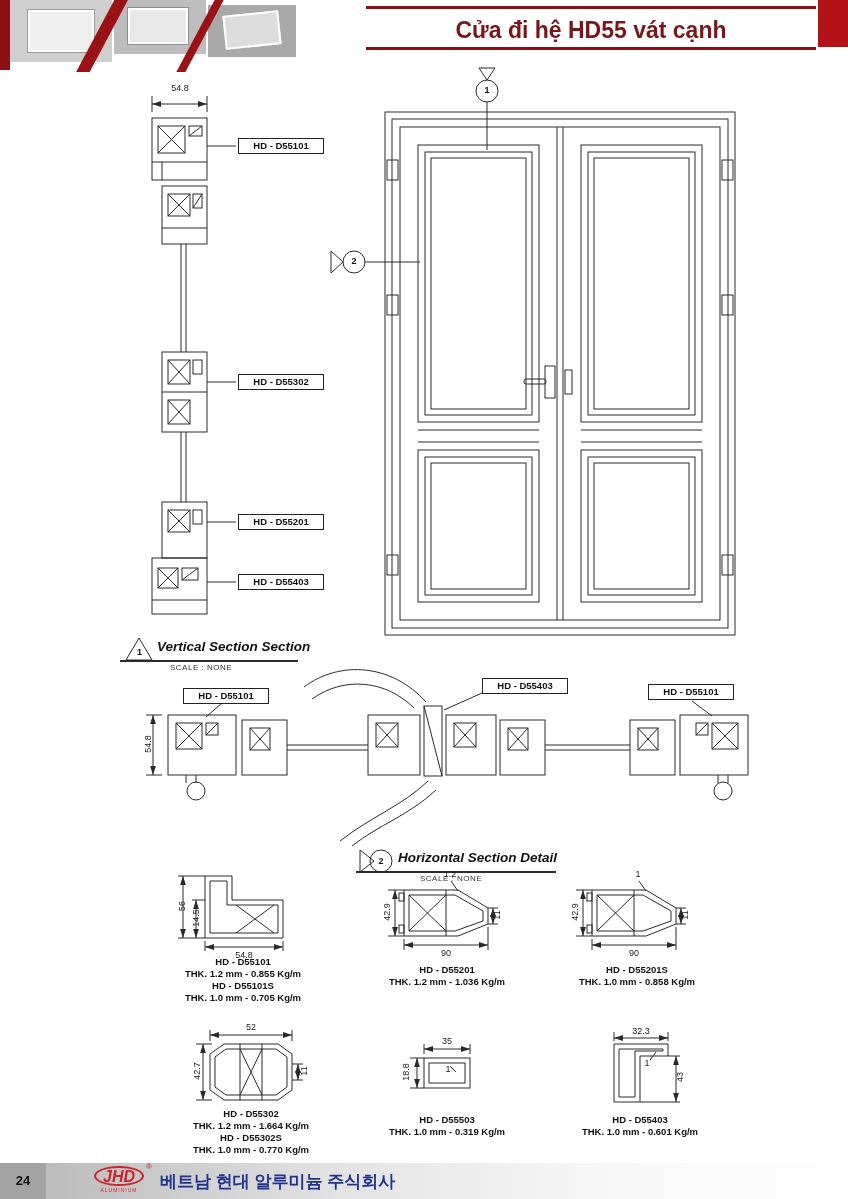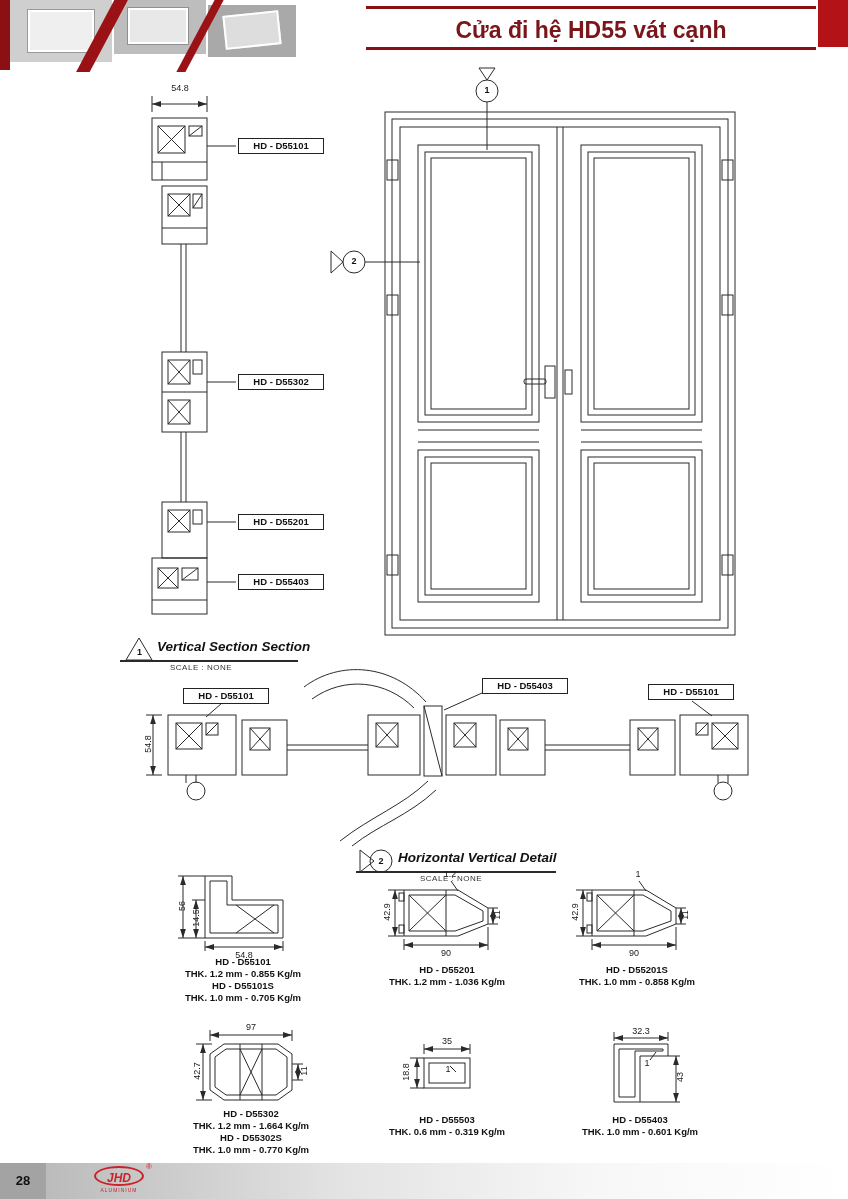--- a/index.html
+++ b/index.html
@@ -362,21 +362,21 @@
   <div class="sec-title" style="left:157px;top:639px;">Vertical Section Section</div>
   <div class="sec-scale" style="left:170px;top:663px;">SCALE : NONE</div>
 
   <div class="dim rot" style="left:128px;top:739px;width:40px;">54.8</div>
 
   <div class="lblbox" style="left:183px;top:688px;">HD - D55101</div>
   <div class="lblbox" style="left:482px;top:678px;">HD - D55403</div>
   <div class="lblbox" style="left:648px;top:684px;">HD - D55101</div>
 
   <div class="mknum" style="left:375px;top:856px;width:12px;">2</div>
-  <div class="sec-title" style="left:398px;top:850px;">Horizontal Vertical Detail</div>
+  <div class="sec-title" style="left:398px;top:850px;">Horizontal Section Detail</div>
   <div class="sec-scale" style="left:420px;top:874px;">SCALE : NONE</div>
 
   <div class="dim rot" style="left:164px;top:901px;width:36px;">56</div>
   <div class="dim rot" style="left:178px;top:913px;width:36px;">14.5</div>
   <div class="dim" style="left:224px;top:950px;width:40px;">54.8</div>
   <div class="pblock" style="left:184px;top:956px;width:118px;">
     <div>HD - D55101</div>
     <div>THK. 1.2 mm - 0.855 Kg/m</div>
     <div>HD - D55101S</div>
     <div>THK. 1.0 mm - 0.705 Kg/m</div>
@@ -393,50 +393,51 @@
 
   <div class="dim rot" style="left:555px;top:907px;width:40px;">42.9</div>
   <div class="dim" style="left:627px;top:869px;width:22px;">1</div>
   <div class="dim rot" style="left:675px;top:910px;width:20px;">11</div>
   <div class="dim" style="left:614px;top:948px;width:40px;">90</div>
   <div class="pblock" style="left:576px;top:964px;width:122px;">
     <div>HD - D55201S</div>
     <div>THK. 1.0 mm - 0.858 Kg/m</div>
   </div>
 
-  <div class="dim" style="left:231px;top:1022px;width:40px;">97</div>
+  <div class="dim" style="left:231px;top:1022px;width:40px;">52</div>
   <div class="dim rot" style="left:177px;top:1066px;width:40px;">42.7</div>
   <div class="dim rot" style="left:294px;top:1066px;width:20px;">11</div>
   <div class="pblock" style="left:192px;top:1108px;width:118px;">
     <div>HD - D55302</div>
     <div>THK. 1.2 mm - 1.664 Kg/m</div>
     <div>HD - D55302S</div>
     <div>THK. 1.0 mm - 0.770 Kg/m</div>
   </div>
 
   <div class="dim" style="left:427px;top:1036px;width:40px;">35</div>
   <div class="dim rot" style="left:386px;top:1067px;width:40px;">18.8</div>
   <div class="dim" style="left:441px;top:1064px;width:14px;">1</div>
   <div class="pblock" style="left:388px;top:1114px;width:118px;">
     <div>HD - D55503</div>
-    <div>THK. 0.6 mm - 0.319 Kg/m</div>
+    <div>THK. 1.0 mm - 0.319 Kg/m</div>
   </div>
 
   <div class="dim" style="left:621px;top:1026px;width:40px;">32.3</div>
   <div class="dim" style="left:640px;top:1058px;width:14px;">1</div>
   <div class="dim rot" style="left:668px;top:1072px;width:24px;">43</div>
   <div class="pblock" style="left:581px;top:1114px;width:118px;">
     <div>HD - D55403</div>
     <div>THK. 1.0 mm - 0.601 Kg/m</div>
   </div>
 
   <div class="footer">
-    <div class="abs" style="left:0;top:0;width:46px;height:36px;background:#a3a3a3;font-size:13px;font-weight:bold;text-align:center;line-height:36px;color:#111;">28</div>
+    <div class="abs" style="left:0;top:0;width:46px;height:36px;background:#a3a3a3;font-size:13px;font-weight:bold;text-align:center;line-height:36px;color:#111;">24</div>
     <div class="abs" style="left:94px;top:3px;width:58px;height:30px;">
       <div class="abs" style="left:0;top:0;width:50px;height:20px;border:2px solid #cc2229;border-radius:50%;text-align:center;">
-        <span style="font-style:italic;font-weight:bold;font-size:12px;color:#cc2229;line-height:16px;">JHD</span>
+        <span style="font-style:italic;font-weight:bold;font-size:16px;color:#cc2229;line-height:16px;">JHD</span>
       </div>
       <div style="position:absolute;left:0;top:21px;width:50px;font-size:5px;letter-spacing:1px;color:#cc2229;text-align:center;">ALUMINIUM</div>
       <span style="position:absolute;right:0;top:-4px;font-size:8px;color:#cc2229;">®</span>
     </div>
+    <div class="abs" style="left:160px;top:7px;font-size:17px;font-weight:bold;color:#20338f;">베트남 현대 알루미늄 주식회사</div>
   </div>
 
 </div>
 
 </body></html>

